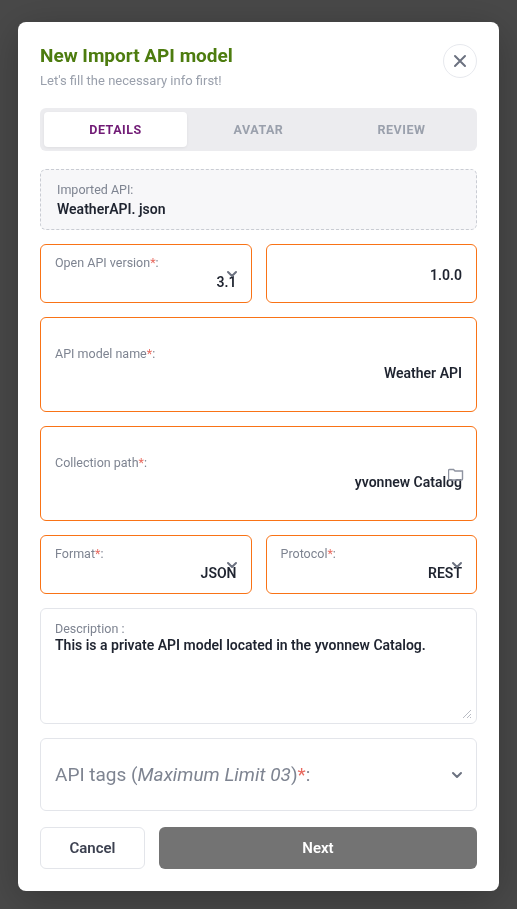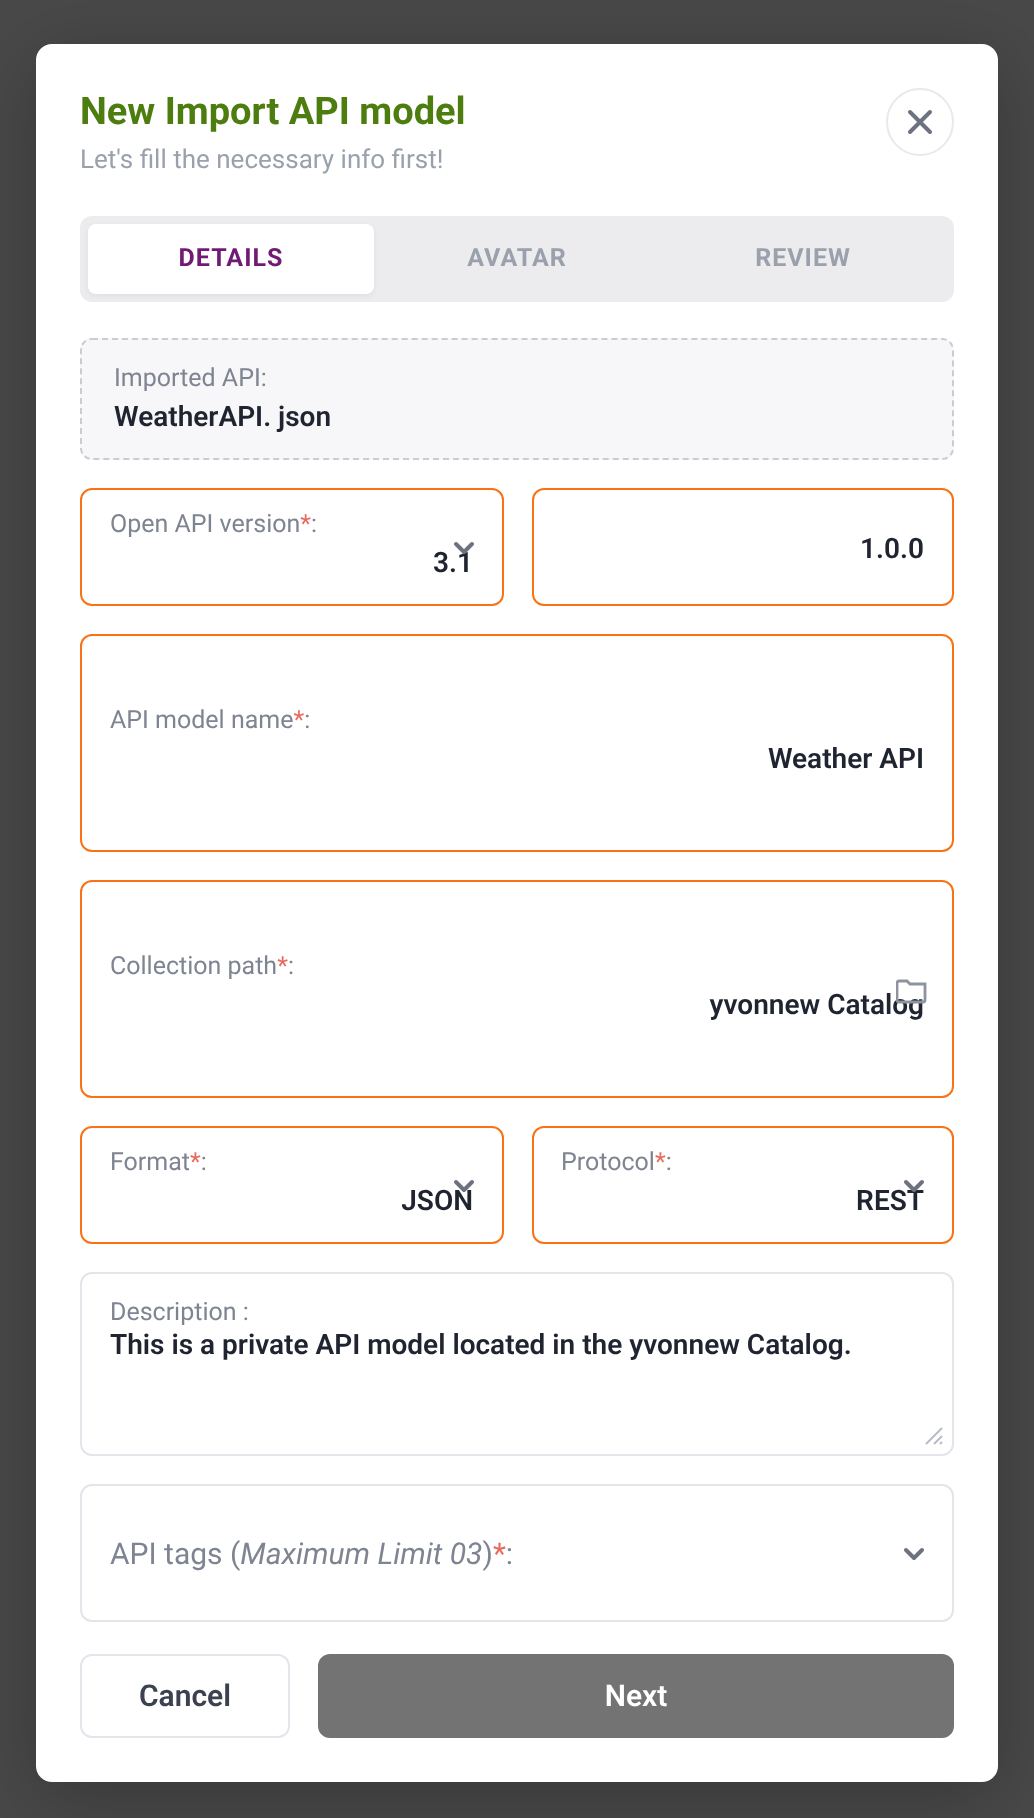--- a/index.html
+++ b/index.html
@@ -41,26 +41,26 @@
   }
   .field-lbl { font-size:12.5px; color:#7e8491;}
   .req { color:#e86a5f; }
   .field-val { font-size:14px; color:#1f2430; font-weight:600; margin-top:4px;text-align:right;}
   .chev {
     position:absolute; right:12px; top:50%; transform:translateY(-50%);
     color:#6c7280;
   }
   .folder-icon { position:absolute; right:12px; top:50%; transform:translateY(-50%); color:#8e93a0;}
   .desc-box {
-    border:1px solid #e3e5ea; border-radius:6px; padding:12px 14px; height:92px; position:relative;
+    border:1px solid #e3e5ea; border-radius:6px; padding:12px 14px; height:116px; position:relative;
   }
   .desc-text { font-size:14px; color:#1f2430; font-weight:600; line-height:1.35;}
   .resize-handle { position:absolute; right:4px; bottom:4px; color:#b9bcc4; font-size:10px;}
   .tags-box { border:1px solid #e3e5ea; border-radius:6px; padding:24px 14px; position:relative;}
-  .tags-lbl { font-size:15px; color:#7e8491;text-align:center;}
+  .tags-lbl { font-size:19px; color:#7e8491;text-align:center;}
   .tags-lbl i { font-style:italic;}
   .footer { display:flex; gap:14px; margin-top:16px;}
   .btn {
     height:42px; border-radius:6px; font-size:15px; font-weight:600; cursor:pointer; display:flex; align-items:center; justify-content:center;
   }
   .btn-cancel { width:105px; border:1px solid #e3e5ea; background:#fff; color:#3c4150;}
   .btn-next { flex:1; border:none; background:#737373; color:#fff;}
   svg { display:block;}
 </style>
 </head>

